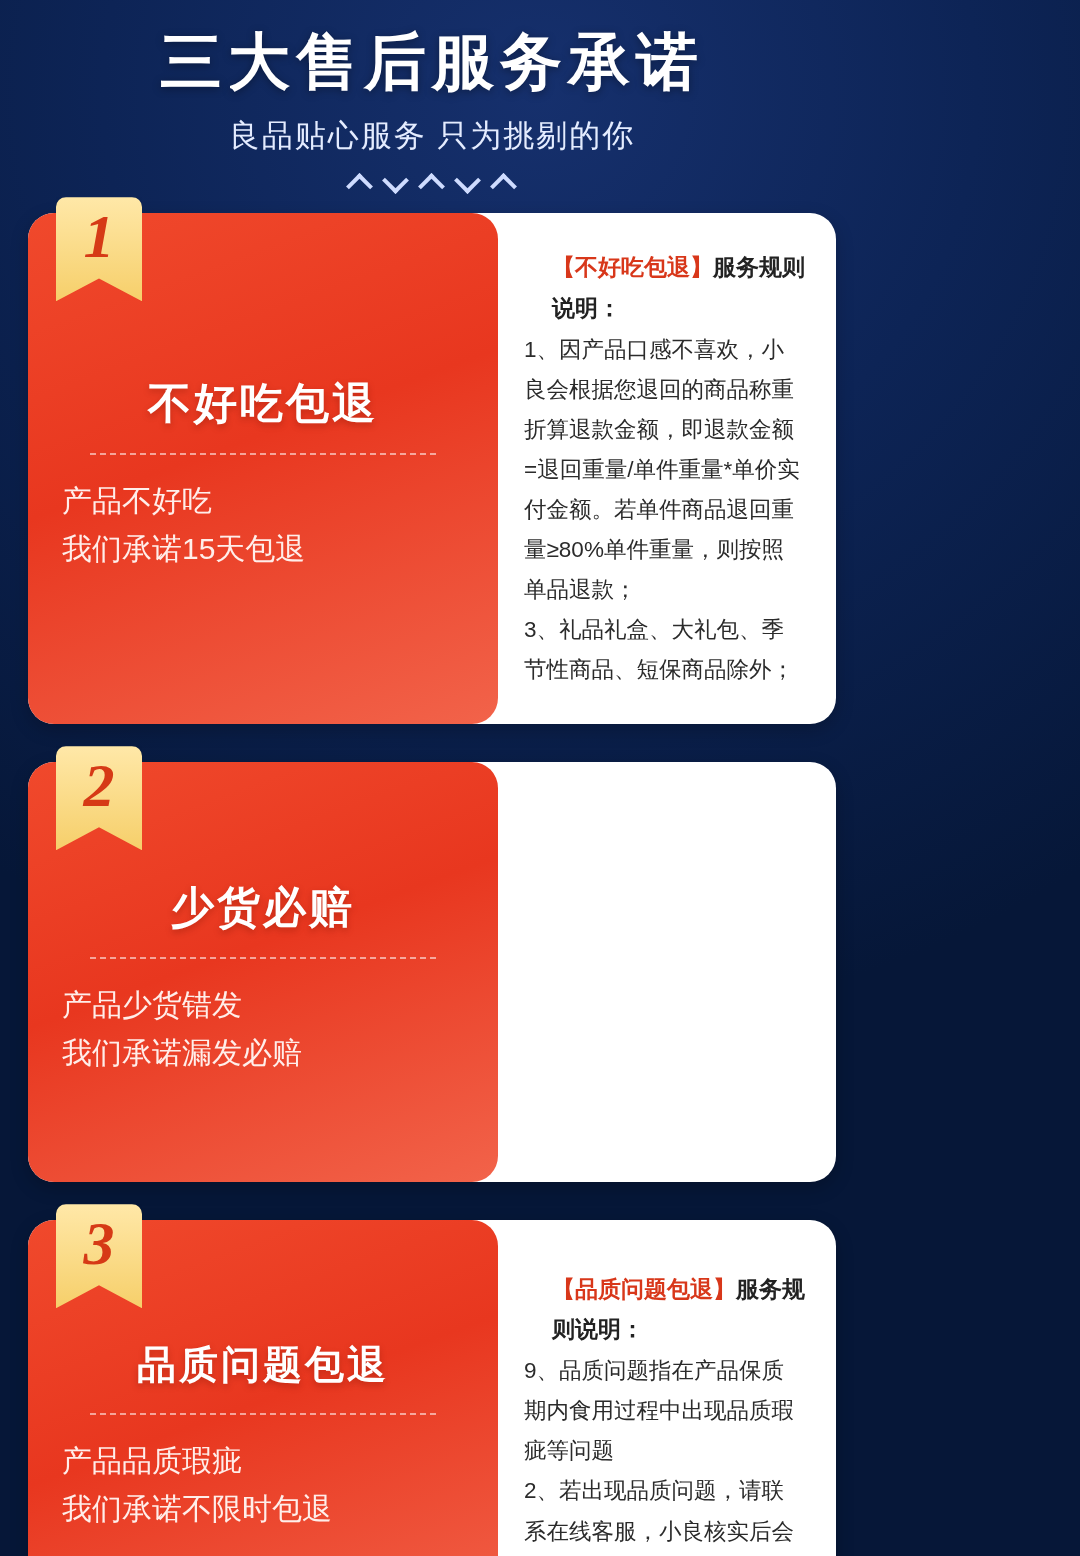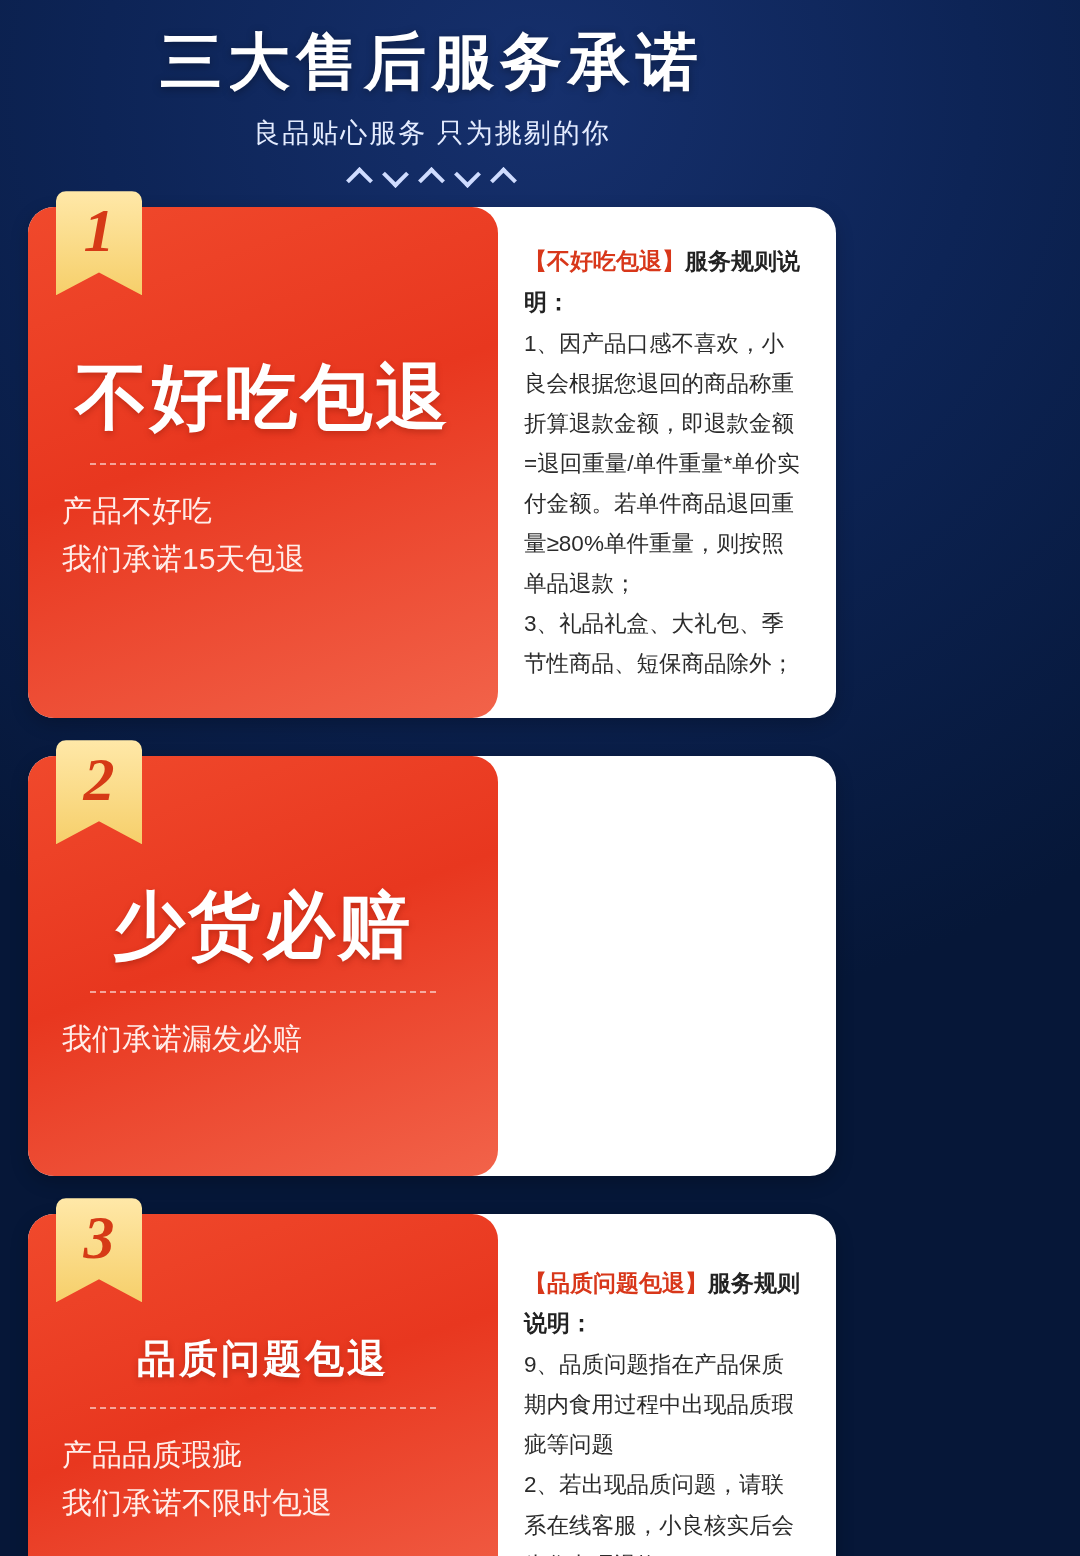--- a/index.html
+++ b/index.html
@@ -37,21 +37,21 @@
   .header-title {
     font-size: 62px;
     font-weight: bold;
     color: #ffffff;
     letter-spacing: 6px;
     line-height: 1.15;
     text-shadow: 0 2px 8px rgba(0,0,0,0.35);
   }
   .header-sub {
     margin-top: 18px;
-    font-size: 27px;
+    font-size: 31px;
     color: #e4ecff;
     letter-spacing: 2px;
   }
   .chevrons {
     margin-top: 14px;
     display: flex;
     justify-content: center;
     gap: 10px;
   }
   .chev {
@@ -124,21 +124,21 @@
   }
   .badge-num {
     font-family: "Liberation Serif", "DejaVu Serif", serif;
     font-size: 62px;
     font-weight: bold;
     font-style: italic;
     color: #d63a16;
     line-height: 1;
   }
   .card-title {
-    font-size: 72px;
+    font-size: 43px;
     font-weight: bold;
     color: #ffffff;
     letter-spacing: 3px;
     text-align: center;
     line-height: 1.1;
     text-shadow: 0 3px 6px rgba(120,20,0,0.35);
   }
   .card-title.small {
     font-size: 39px;
   }
@@ -160,20 +160,21 @@
     display: flex;
     flex-direction: column;
     justify-content: center;
   }
   .rule-head {
     font-size: 23px;
     color: #d8371a;
     font-weight: bold;
     line-height: 1.75;
     margin-bottom: 2px;
+    margin-left: 28px;
   }
   .rule-head .plain {
     color: #222222;
     font-weight: bold;
   }
   .rule-line {
     font-size: 22.5px;
     color: #2b2b2b;
     line-height: 1.78;
   }
@@ -223,20 +224,21 @@
       </div>
     </div>
 
     <div class="card card-2">
       <div class="card-left">
         <div class="badge">
           <span class="badge-num">2</span>
         </div>
         <div class="card-title">少货必赔</div>
         <div class="divider"></div>
+        <div class="card-sub">产品少货错发</div>
         <div class="card-sub">我们承诺漏发必赔</div>
       </div>
     </div>
 
     <div class="card card-3">
       <div class="card-left">
         <div class="badge">
           <span class="badge-num">3</span>
         </div>
         <div class="card-title small">品质问题包退</div>

